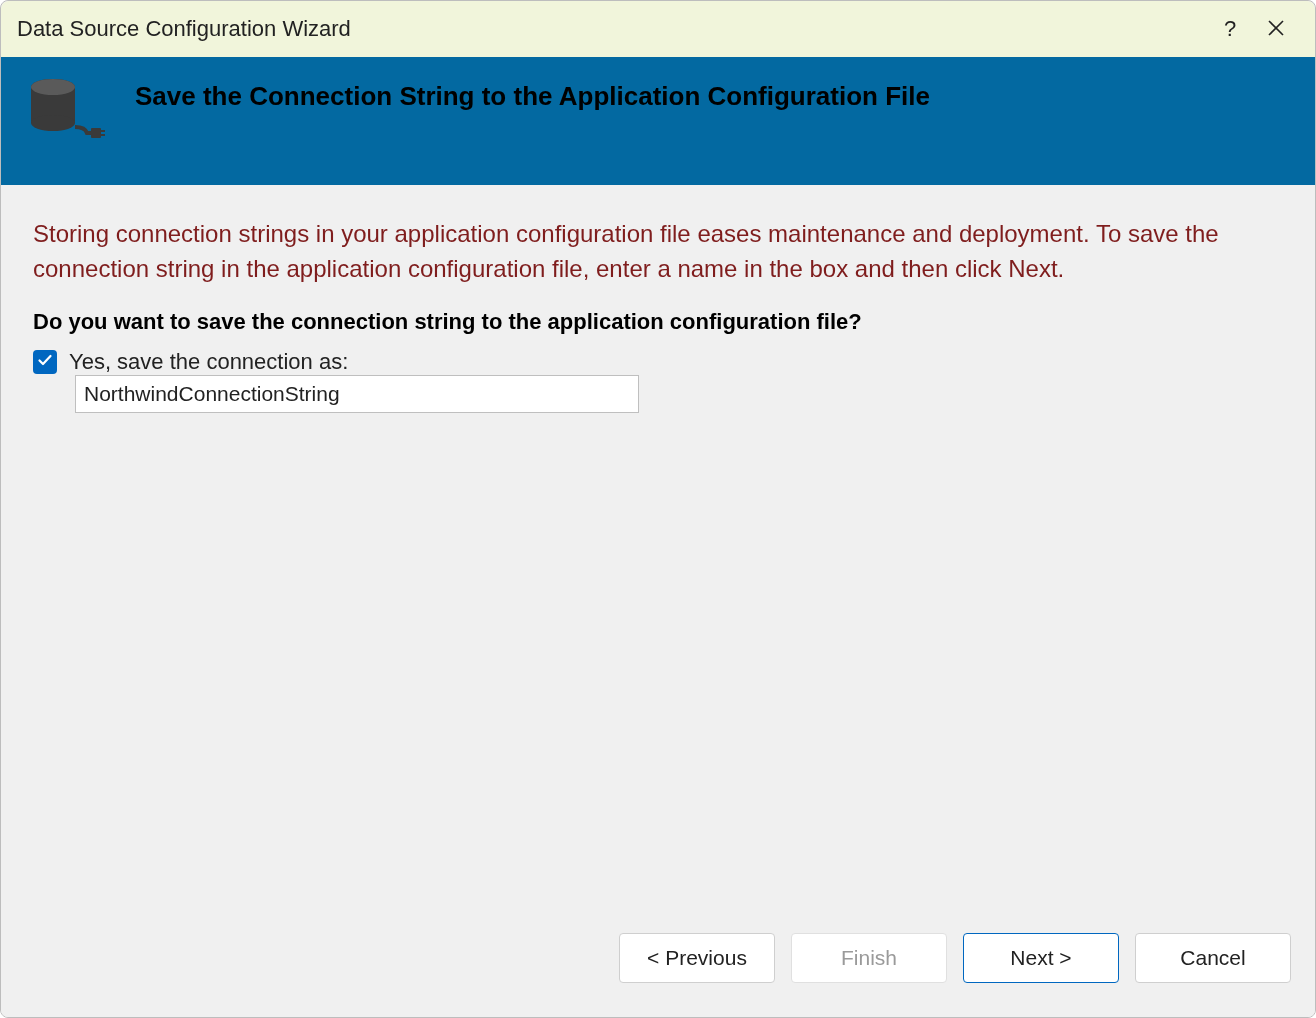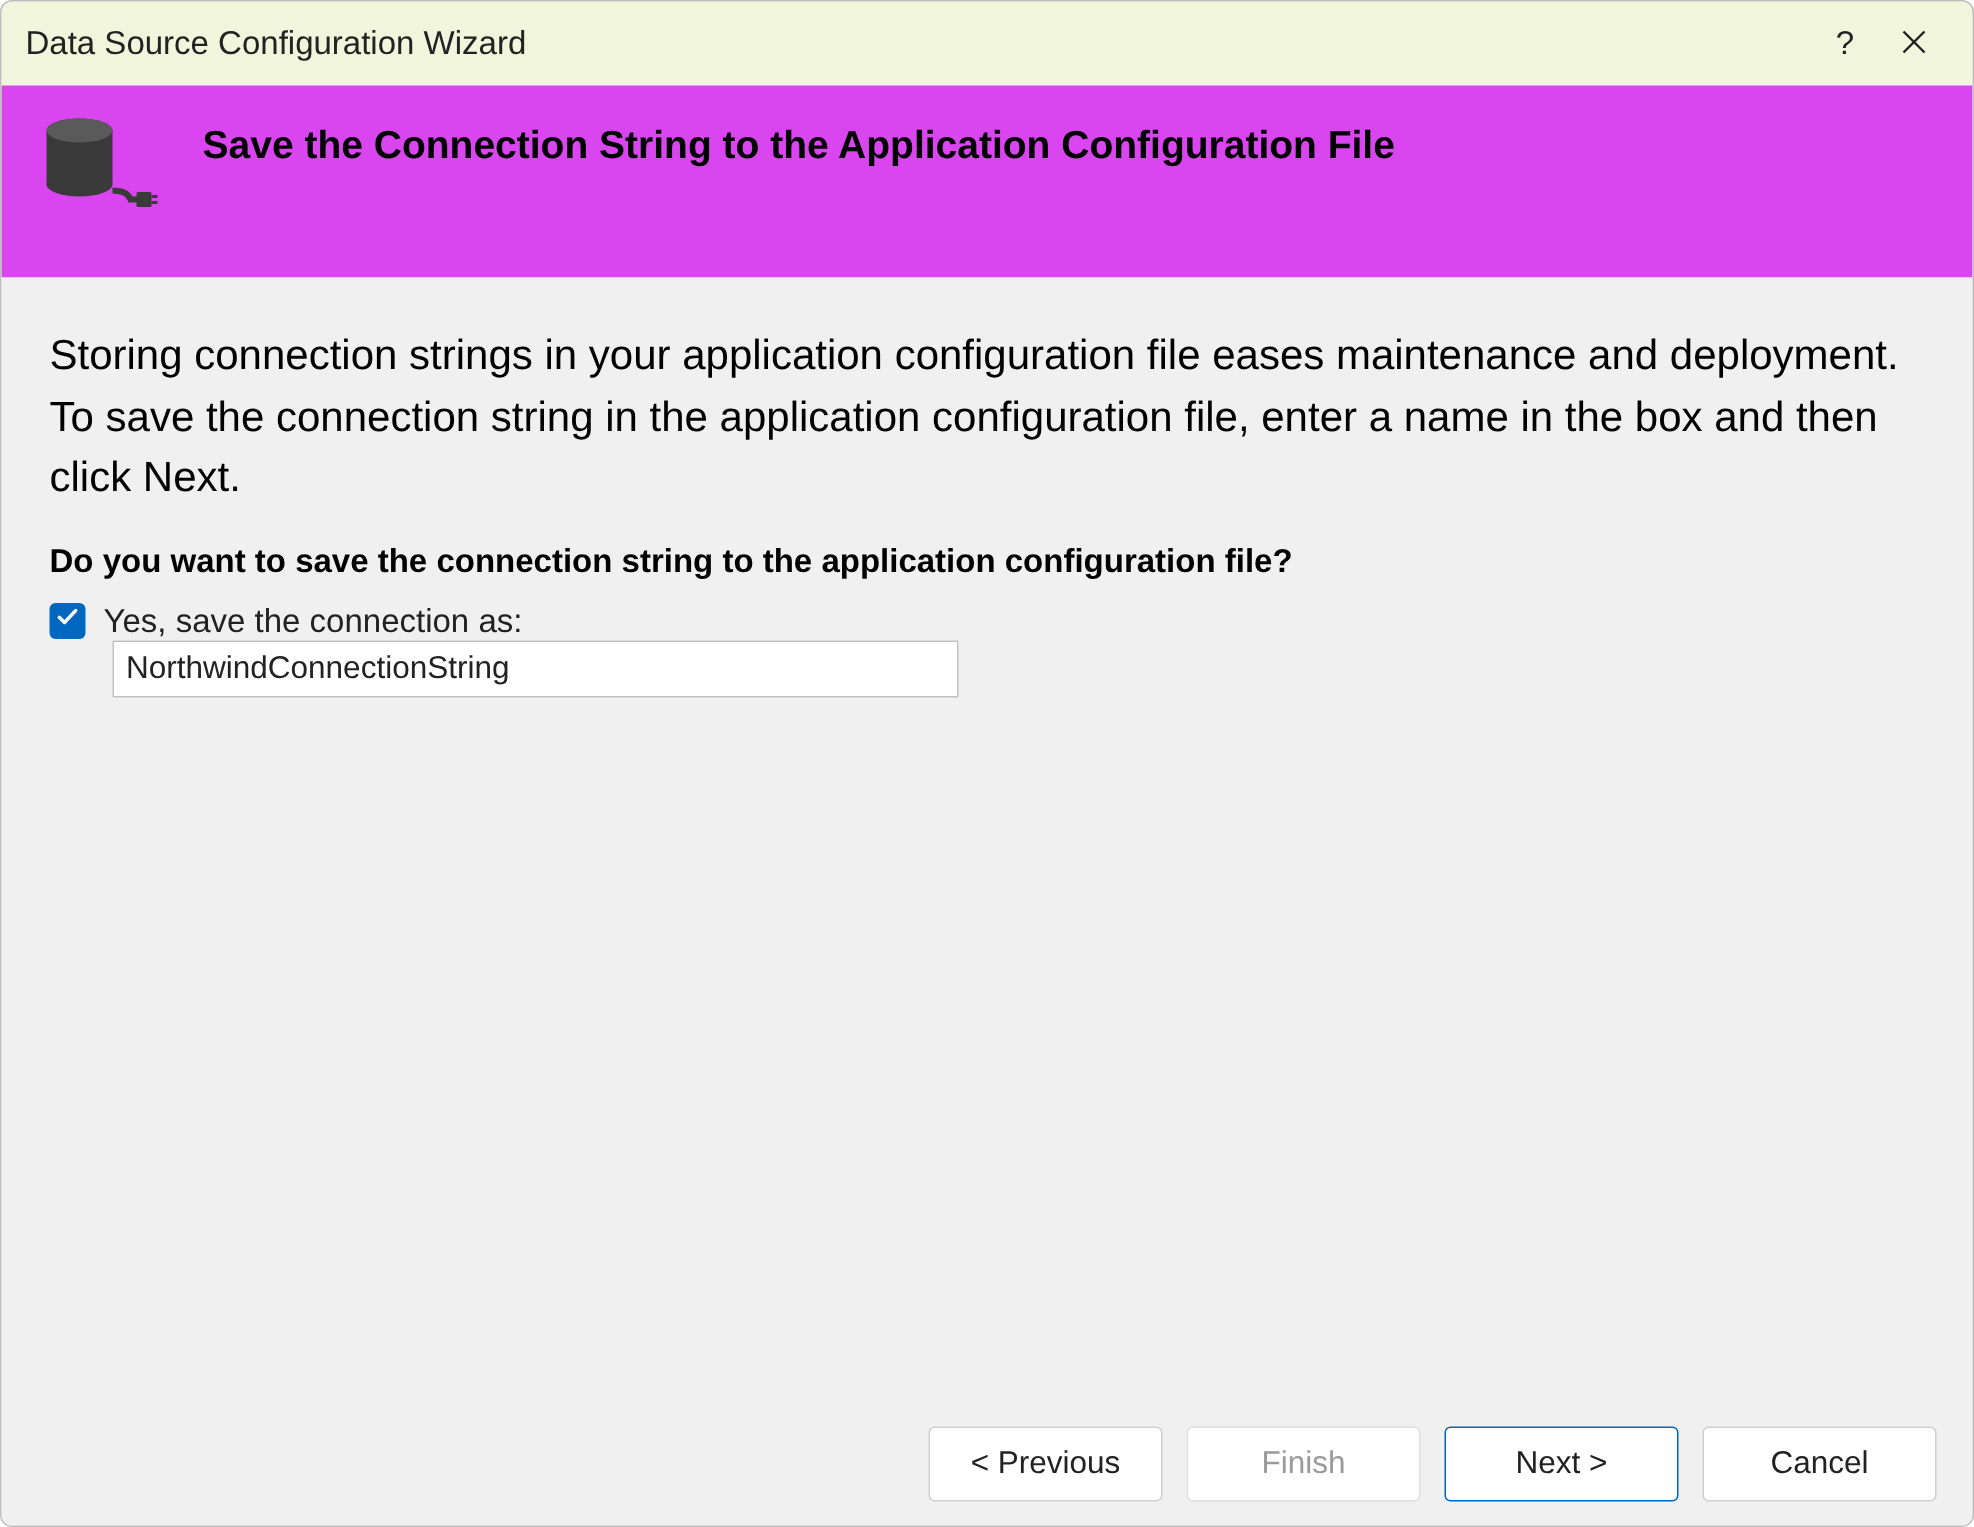--- a/index.html
+++ b/index.html
@@ -27,43 +27,43 @@
   }
   .titlebar .tb-btn {
     width: 46px; height: 46px;
     display: flex; align-items: center; justify-content: center;
     font-size: 22px;
     color: #222;
     cursor: default;
   }
   .titlebar .close-x svg { width: 16px; height: 16px; }
   .header-strip {
-    background: #d946ef;
+    background: #0369a1;
     display: flex;
     align-items: flex-start;
     padding: 18px 24px 18px 24px;
     gap: 28px;
     min-height: 128px;
   }
   .header-icon { width: 82px; height: 70px; flex-shrink: 0; margin-top: 2px; }
   .header-title {
     font-size: 26px;
     font-weight: 700;
     color: #000;
     padding-top: 6px;
   }
   .body-area {
     flex: 1;
     background: #f0f0f0;
     padding: 32px 32px 0 32px;
     display: flex; flex-direction: column;
   }
   .body-desc {
-    font-size: 28px;
-    color: #000000;
+    font-size: 24px;
+    color: #7f1d1d;
     line-height: 1.45;
     margin-bottom: 22px;
   }
   .body-question {
     font-size: 22px;
     font-weight: 700;
     color: #000;
     margin-bottom: 14px;
   }
   .checkbox-row {
@@ -90,21 +90,21 @@
     font-size: 21px;
     padding: 2px 8px;
     color: #222;
     font-family: inherit;
   }
   .button-bar {
     height: 84px;
     background: #f0f0f0;
     display: flex;
     justify-content: flex-end;
-    align-items: flex-end;
+    align-items: flex-start;
     gap: 16px;
     padding: 0 24px 16px 0;
   }
   .btn {
     min-width: 156px;
     height: 50px;
     border: 1px solid #cfcfcf;
     background: #fff;
     font-size: 21px;
     color: #222;

